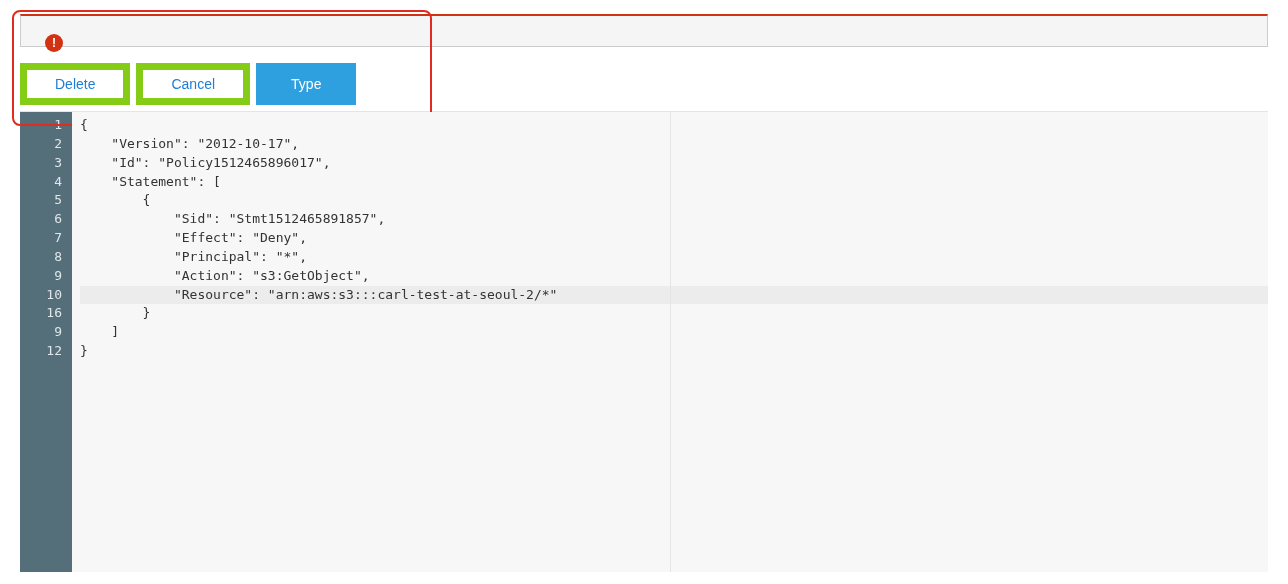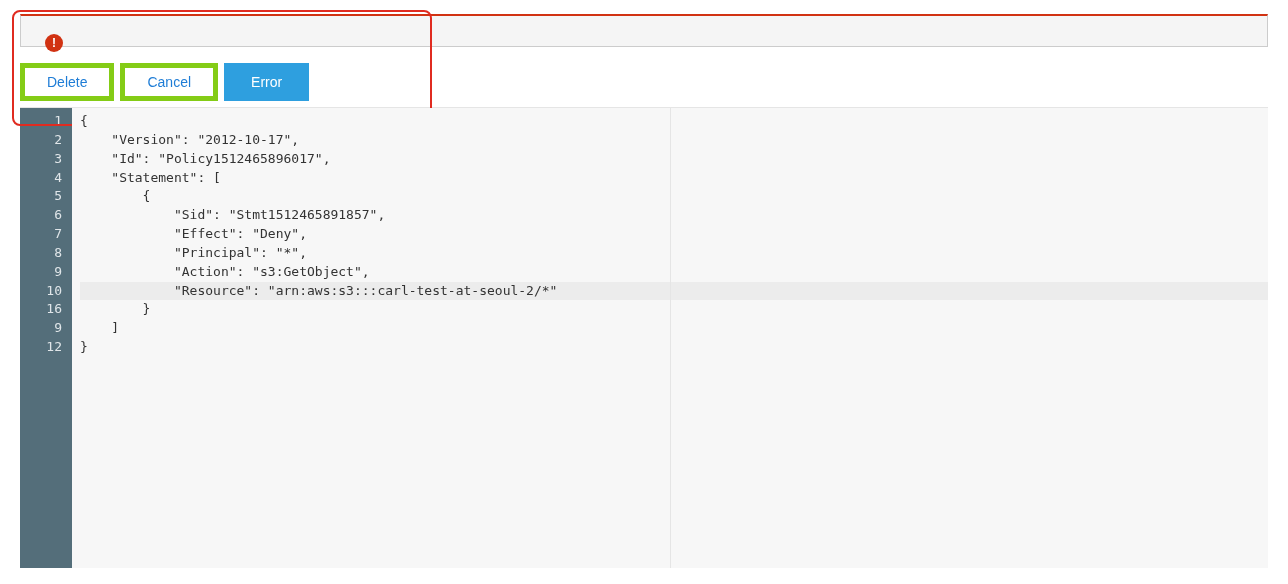--- a/index.html
+++ b/index.html
@@ -35,22 +35,22 @@
   }
 
   
   .editor-header { display: flex; align-items: flex-start; justify-content: space-between; margin-top: 8px; margin-bottom: 6px; }
   .hdr-left { }
   .hdr-title { color: #5f7c8a; font-size: 20px; font-weight: 400; }
   .hdr-arn { color: #8a8f93; font-size: 13px; font-weight: 400; margin-left: 4px; }
   .hdr-sub { color: #8a8f93; font-size: 13px; margin-top: 2px; }
   .hdr-actions { display: flex; gap: 6px; margin-top: 6px; }
   .btn {
-    padding: 6px 22px; font-size: 14px; cursor: pointer;
-    border: 5px solid #84cc16; background: #fff; color: #1f7dd6;
+    padding: 6px 28px; font-size: 14px; cursor: pointer;
+    border: 7px solid #84cc16; background: #fff; color: #1f7dd6;
   }
   .btn.primary { background: #2e9fdf; color: #fff; border-color: #2e9fdf; }
 
   
   .code-editor { display: flex; border-top: 1px solid #e5e5e5; font-family: Menlo, Consolas, monospace; font-size: 13px; line-height: 1.45; }
   .gutter { background: #546e7a; color: #e0e6e9; text-align: right; padding: 4px 10px 4px 14px; user-select: none; min-width: 52px; flex-shrink: 0; }
   .gutter .ln { height: 1.45em; }
   .code-area { flex: 1; background: #f7f7f7; padding: 4px 0 4px 8px; position: relative; white-space: pre; overflow: hidden; min-height: 360px; }
   .code-area .row { height: 1.45em; position: relative; }
   .code-area .row.hl { background: #ececec; }
@@ -68,21 +68,21 @@
     <div class="alert">
       <div class="icon-circle">!</div>
     </div>
     <div class="annot-box"></div>
   </div>
 
   <div class="editor-header">
     <div class="hdr-actions">
       <button class="btn">Delete</button>
       <button class="btn">Cancel</button>
-      <button class="btn primary">Error</button>
+      <button class="btn primary">Type</button>
     </div>
   </div>
 
   <div class="code-editor">
     <div class="gutter" id="gutter">
         <div class="ln">1</div>
         <div class="ln">2</div>
         <div class="ln">3</div>
         <div class="ln">4</div>
         <div class="ln">5</div>

